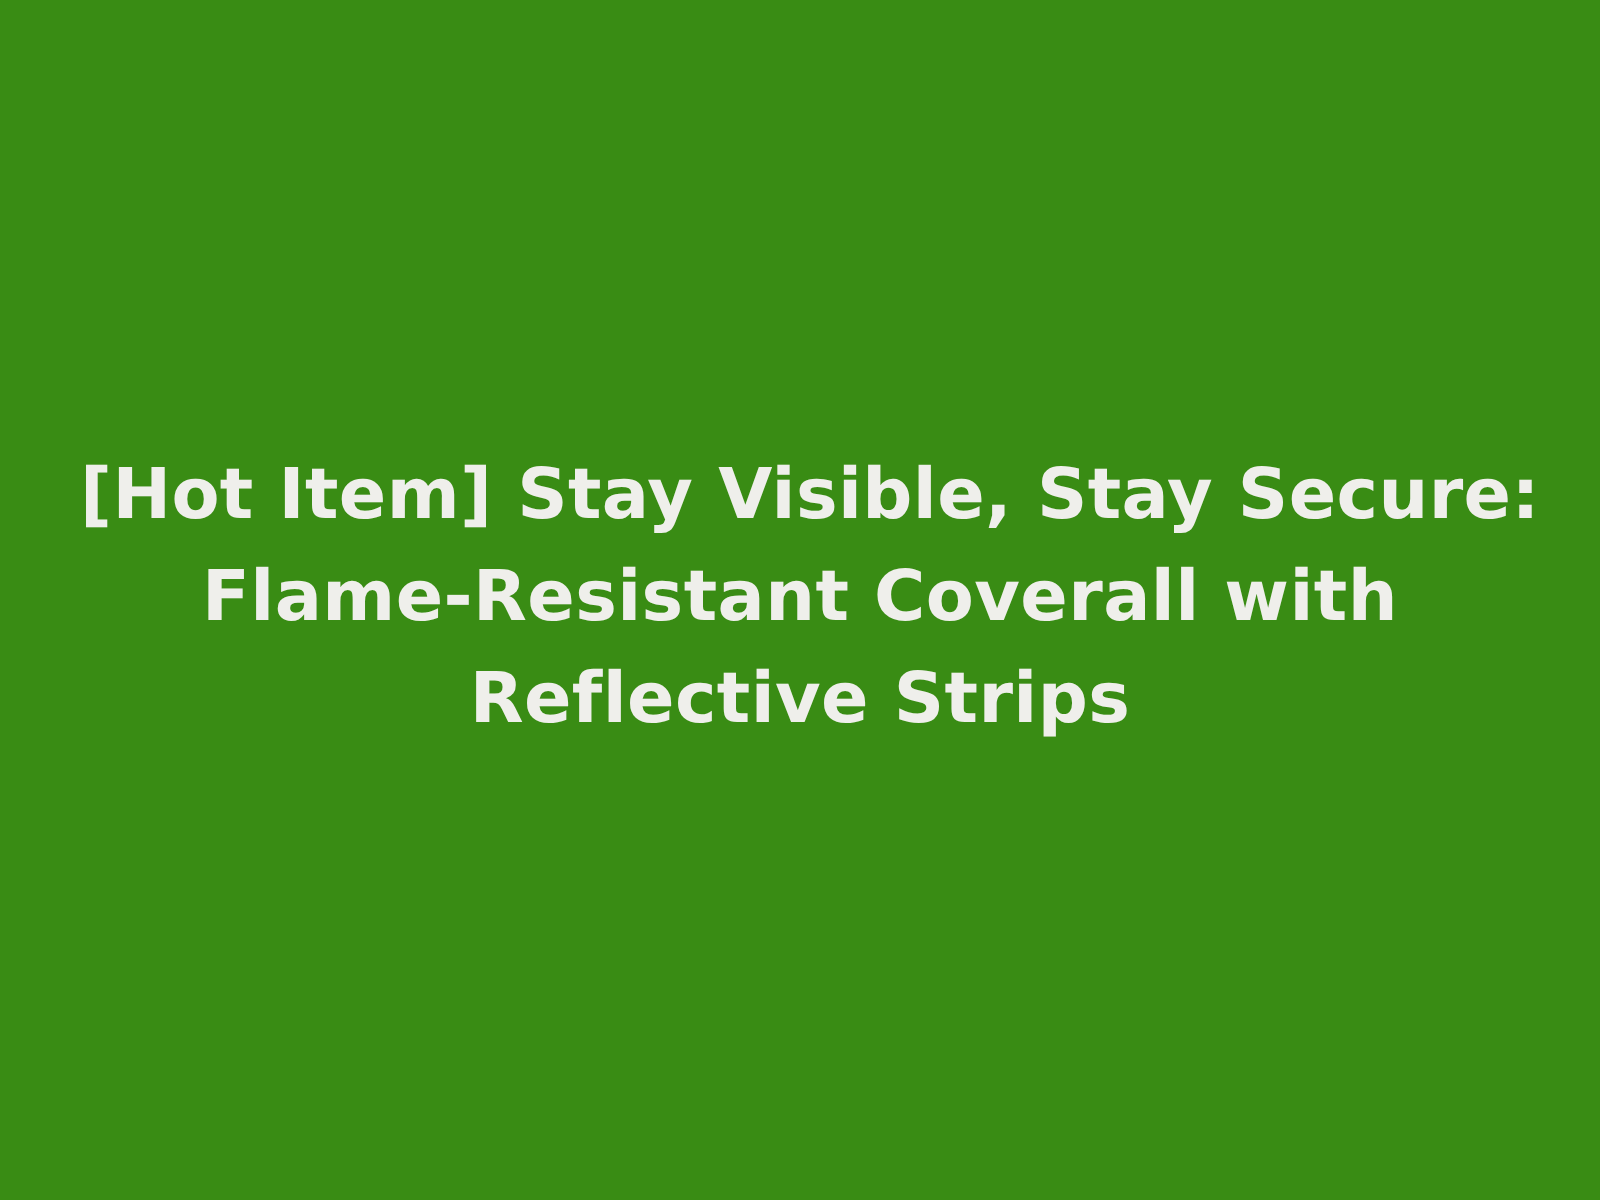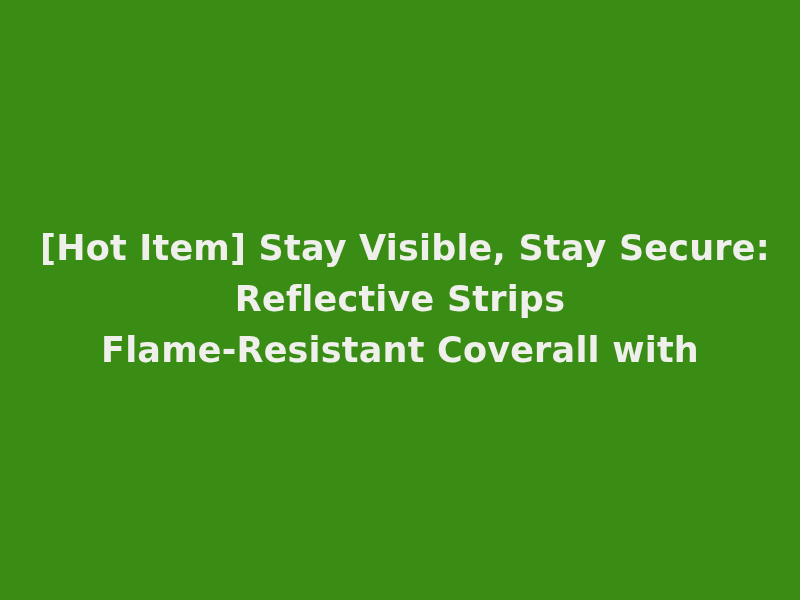--- a/index.html
+++ b/index.html
@@ -47,17 +47,17 @@
     white-space: nowrap;
   }
 </style>
 </head>
 <body>
 
 <div id="banner" style="background-color: rgb(57, 140, 20);">
 
   <div id="title-block">
     <span class="title-line" style="color: rgb(239, 239, 235);">[Hot Item] Stay Visible, Stay Secure:</span>
+    <span class="title-line" style="color: rgb(239, 239, 235);">Flame-Resistant Coverall with</span>
     <span class="title-line" style="color: rgb(239, 239, 235);">Reflective Strips</span>
-    <span class="title-line" style="color: rgb(239, 239, 235);">Flame-Resistant Coverall with</span>
   </div>
 
 </div>
 
 </body></html>

